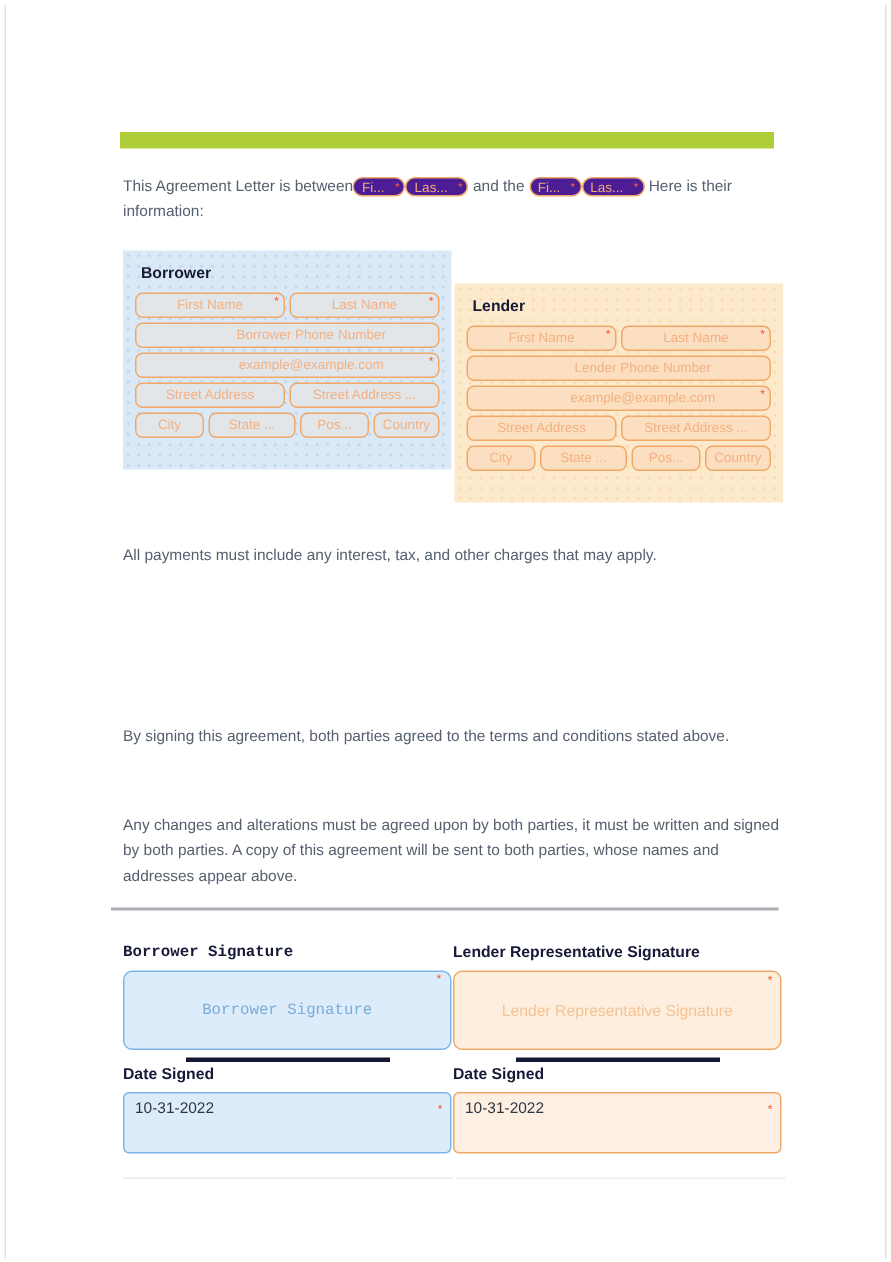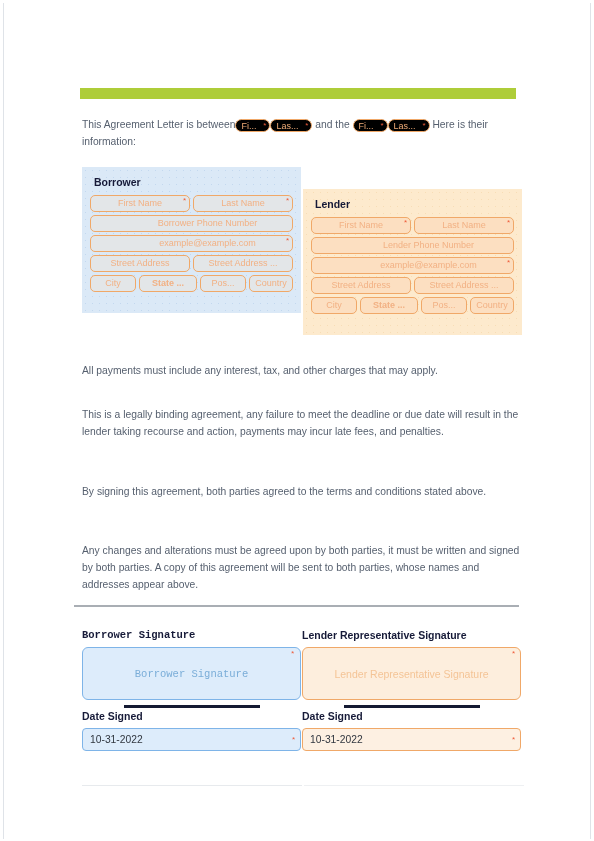--- a/index.html
+++ b/index.html
@@ -58,21 +58,21 @@
   .inline-field {
     display: inline-block;
     vertical-align: middle;
     position: relative;
     height: 13px;
     line-height: 12px;
     padding: 0 13px 0 5px;
     margin: 0 0px;
     border: 1px solid #f0a868;
     border-radius: 7px;
-    background: #000000;
+    background: #4c1d95;
     color: #f0ac77;
     font-size: 9px;
     white-space: nowrap;
     overflow: hidden;
   }
   .inline-field .req {
     position: absolute;
     right: 3px; top: 0px;
     color: #ef5b3a;
     font-size: 8px;
@@ -132,21 +132,21 @@
   .fld .req {
     position: absolute;
     right: 3px; top: -1px;
     color: #ef5b3a;
     font-size: 8px;
     line-height: 12px;
   }
   .f-grow { flex: 1 1 auto; padding-left: 32px; }
   .f-half { flex: 1 1 50%; }
   .f-city    { flex: 0 0 46px; }
-  .f-state   { flex: 0 0 58px; font-weight: bold; }
+  .f-state   { flex: 0 0 58px; }
   .f-post    { flex: 0 0 46px; }
   .f-country { flex: 1 1 auto; }
 
   
   .body-text {
     position: absolute;
     left: 78px;
     width: 442px;
     font-size: 10.3px;
     line-height: 17px;
@@ -222,21 +222,21 @@
   .date-left  { left: 78px; }
   .date-right { left: 298px; }
   .date-label {
     font-size: 10.5px;
     font-weight: bold;
     color: #161a38;
     margin-bottom: 6px;
   }
   .date-box {
     position: relative;
-    height: 23px;
+    height: 41px;
     border-radius: 4px;
     font-size: 10.3px;
     line-height: 21px;
     padding-left: 7px;
     color: #30363f;
   }
   .date-box .req {
     position: absolute;
     right: 5px; top: 0px;
     color: #ef5b3a;
@@ -374,21 +374,20 @@
           <span>Pos...</span>
         </div>
         <div class="fld f-country">
           <span>Country</span>
         </div>
       </div>
     </div>
   </div>
 
   <div class="body-text p1">All payments must include any interest, tax, and other charges that may apply.</div>
-  <div class="body-text p2">This is a legally binding agreement, any failure to meet the deadline or due date will result in the lender taking recourse and action, payments may incur late fees, and penalties.</div>
   <div class="body-text p3">By signing this agreement, both parties agreed to the terms and conditions stated above.</div>
   <div class="body-text p4">Any changes and alterations must be agreed upon by both parties, it must be written and signed by both parties. A copy of this agreement will be sent to both parties, whose names and addresses appear above.</div>
 
   <div class="divider"></div>
 
   <div class="sig-block sig-left">
     <div class="sig-label">Borrower Signature</div>
     <div class="sig-box sig-box-borrower">
       <span>Borrower Signature</span>
       <span class="req">*</span>

